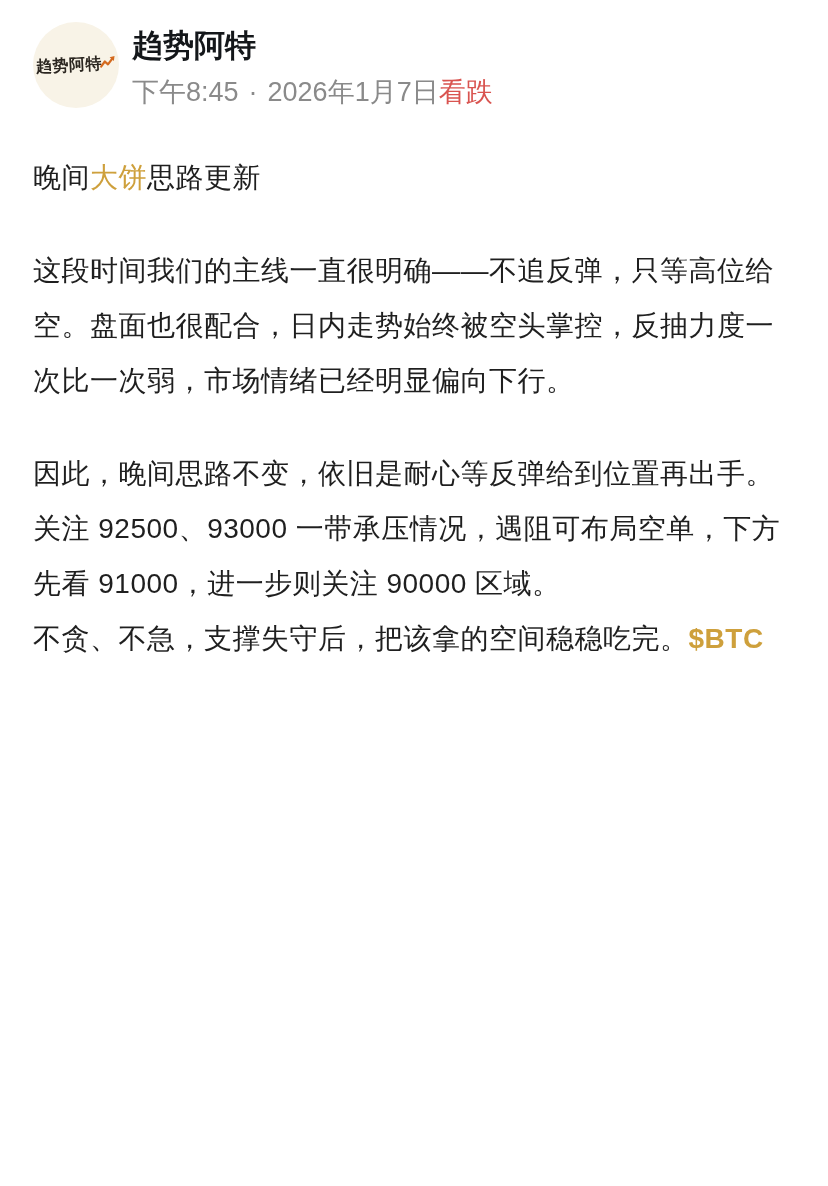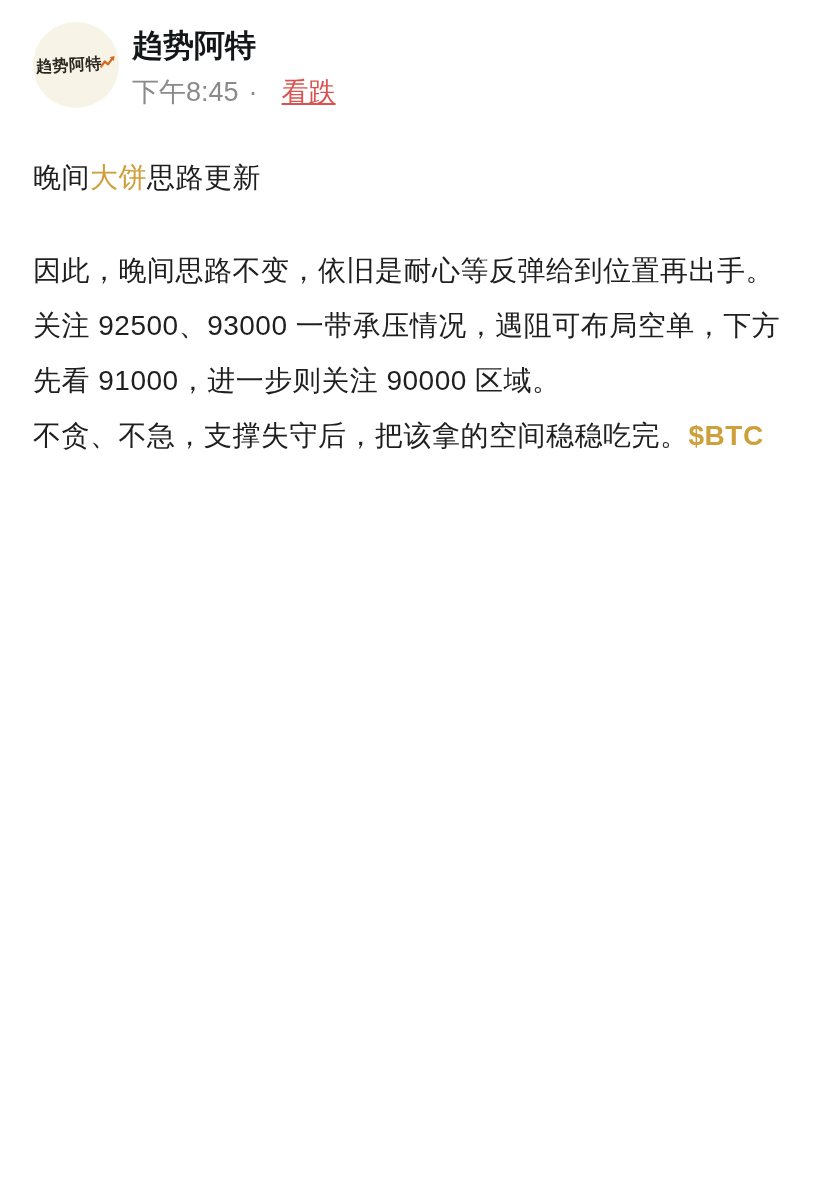--- a/index.html
+++ b/index.html
@@ -53,22 +53,20 @@
   .meta {
     margin-top: 10px;
     font-size: 27px;
     color: var(--muted);
     display: flex; align-items: center;
     white-space: nowrap;
   }
   .meta .sep { margin: 0 10px; }
   .sentiment {
     color: var(--bearish-red);
-    margin-left: 14px;
-    text-decoration: underline;
   }
 
   
   .post-body { margin-top: 40px; }
   .post-body p {
     font-size: 28px;
     line-height: 55px;
     margin-bottom: 38px;
     letter-spacing: 0.5px;
   }
@@ -91,28 +89,30 @@
             <polygon points="10,2 15,1 14,6" fill="var(--avatar-arrow)"></polygon>
           </svg>
         </span>
       </div>
     </div>
     <div class="header-text">
       <div class="author-name">趋势阿特</div>
       <div class="meta">
         <span>下午8:45</span>
         <span class="sep">·</span>
+        <span>2026年1月7日</span>
         <span class="sentiment">看跌</span>
       </div>
     </div>
   </header>
 
   <main class="post-body">
     <p><span>晚间</span><span class="gold">大饼</span><span>思路更新</span></p>
 
+    <p>这段时间我们的主线一直很明确——不追反弹，只等高位给空。盘面也很配合，日内走势始终被空头掌控，反抽力度一次比一次弱，市场情绪已经明显偏向下行。</p>
 
 
     <p class="last"><span>因此，晚间思路不变，依旧是耐心等反弹给到位置再出手。</span><br>
        <span>关注 92500、93000 一带承压情况，遇阻可布局空单，下方先看 91000，进一步则关注 90000 区域。</span><br>
        <span>不贪、不急，支撑失守后，把该拿的空间稳稳吃完。</span><span class="cashtag">$BTC</span></p>
   </main>
 
 </div>
 
 </body></html>

